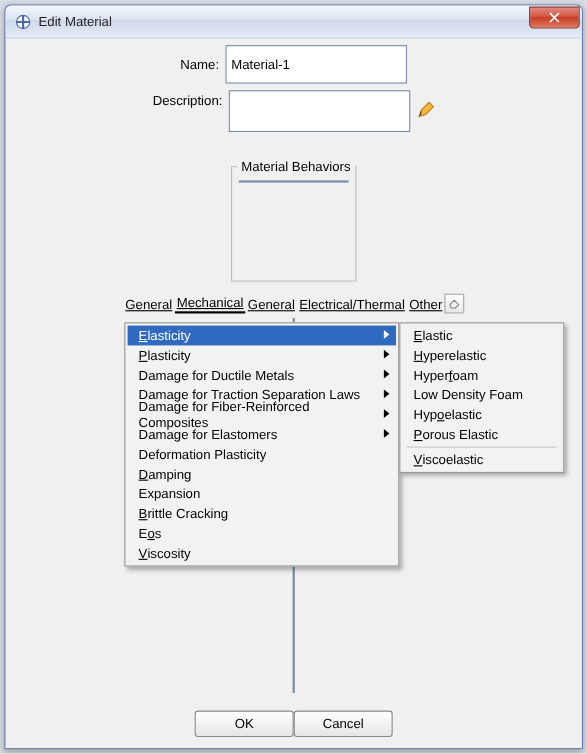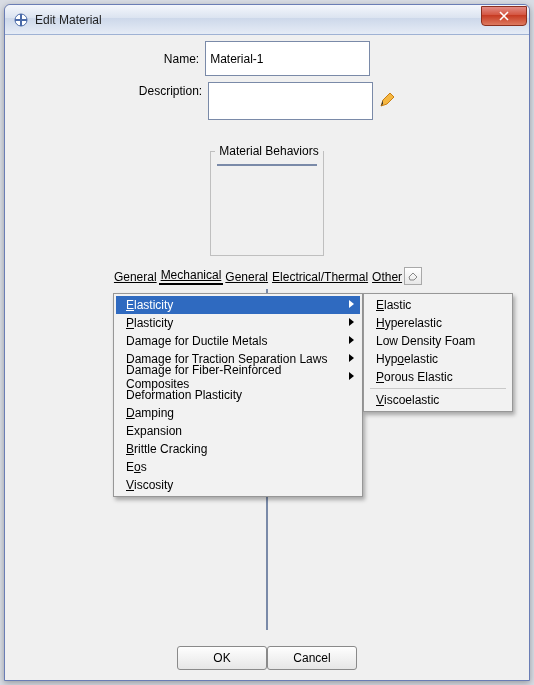--- a/index.html
+++ b/index.html
@@ -133,31 +133,33 @@
     </div>
 
     <div class="bigarea"></div>
 
     <div class="menu main" id="menu-main">
         <div class="menu-item sel"><span class="ul">E</span>lasticity<span class="arrow"></span></div>
         <div class="menu-item"><span class="ul">P</span>lasticity<span class="arrow"></span></div>
         <div class="menu-item">Damage for Ductile Metals<span class="arrow"></span></div>
         <div class="menu-item">Damage for Traction Separation Laws<span class="arrow"></span></div>
         <div class="menu-item">Damage for Fiber-Reinforced Composites<span class="arrow"></span></div>
+        <div class="menu-item">Damage for Elastomers<span class="arrow"></span></div>
         <div class="menu-item">Deformation Plasticity</div>
         <div class="menu-item"><span class="ul">D</span>amping</div>
         <div class="menu-item">Expansion</div>
         <div class="menu-item"><span class="ul">B</span>rittle Cracking</div>
         <div class="menu-item">E<span class="ul">o</span>s</div>
         <div class="menu-item"><span class="ul">V</span>iscosity</div>
       </div>
 
     <div class="menu sub" id="menu-sub">
         <div class="menu-item"><span class="ul">E</span>lastic</div>
         <div class="menu-item"><span class="ul">H</span>yperelastic</div>
+        <div class="menu-item">Hyper<span class="ul">f</span>oam</div>
         <div class="menu-item">Low Density Foam</div>
         <div class="menu-item">Hyp<span class="ul">o</span>elastic</div>
         <div class="menu-item"><span class="ul">P</span>orous Elastic</div>
         <div class="sep"></div>
         <div class="menu-item"><span class="ul">V</span>iscoelastic</div>
       </div>
 
   </div>
 
   <div class="button-row">

